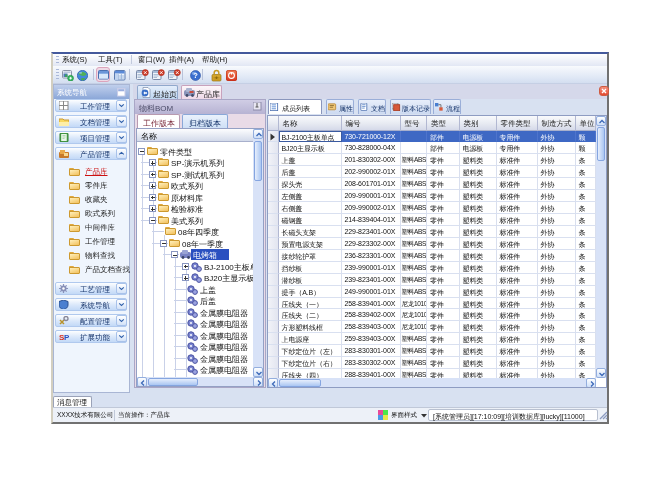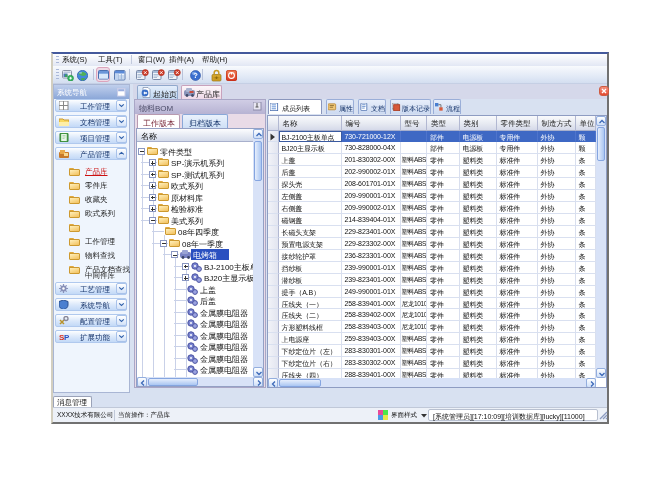--- a/index.html
+++ b/index.html
@@ -273,21 +273,21 @@
 <div class="navitem" style="top:110px;">收藏夹</div>
 <div class="fold" style="left:15px;top:111px">
         <div class="foldback"></div>
         <div class="foldfront"></div>
       </div>
 <div class="navitem" style="top:124px;">欧式系列</div>
 <div class="fold" style="left:15px;top:125px">
         <div class="foldback"></div>
         <div class="foldfront"></div>
       </div>
-<div class="navitem" style="top:138px;margin-top:48px;">中间件库</div>
+<div class="navitem" style="top:138px;">中间件库</div>
 <div class="fold" style="left:15px;top:139px">
         <div class="foldback"></div>
         <div class="foldfront"></div>
       </div>
 <div class="navitem" style="top:152px;">工作管理</div>
 <div class="fold" style="left:15px;top:153px">
         <div class="foldback"></div>
         <div class="foldfront"></div>
       </div>
 <div class="navitem" style="top:166px;">物料查找</div>

